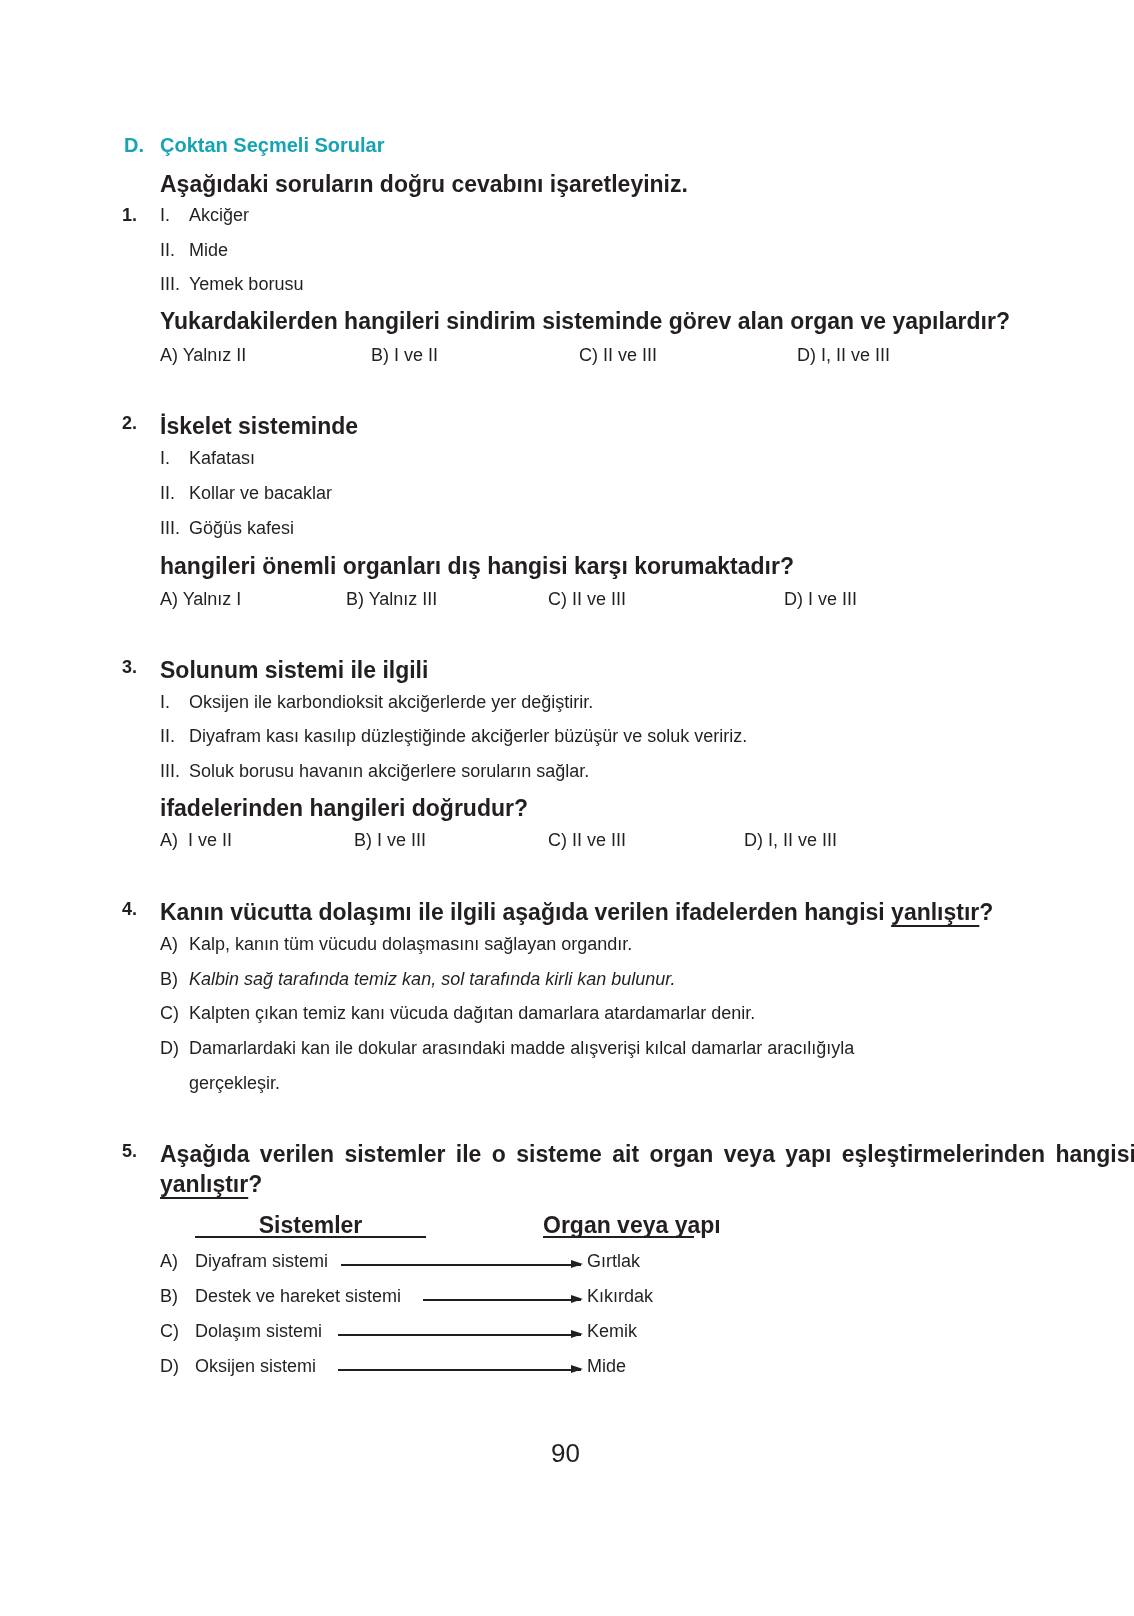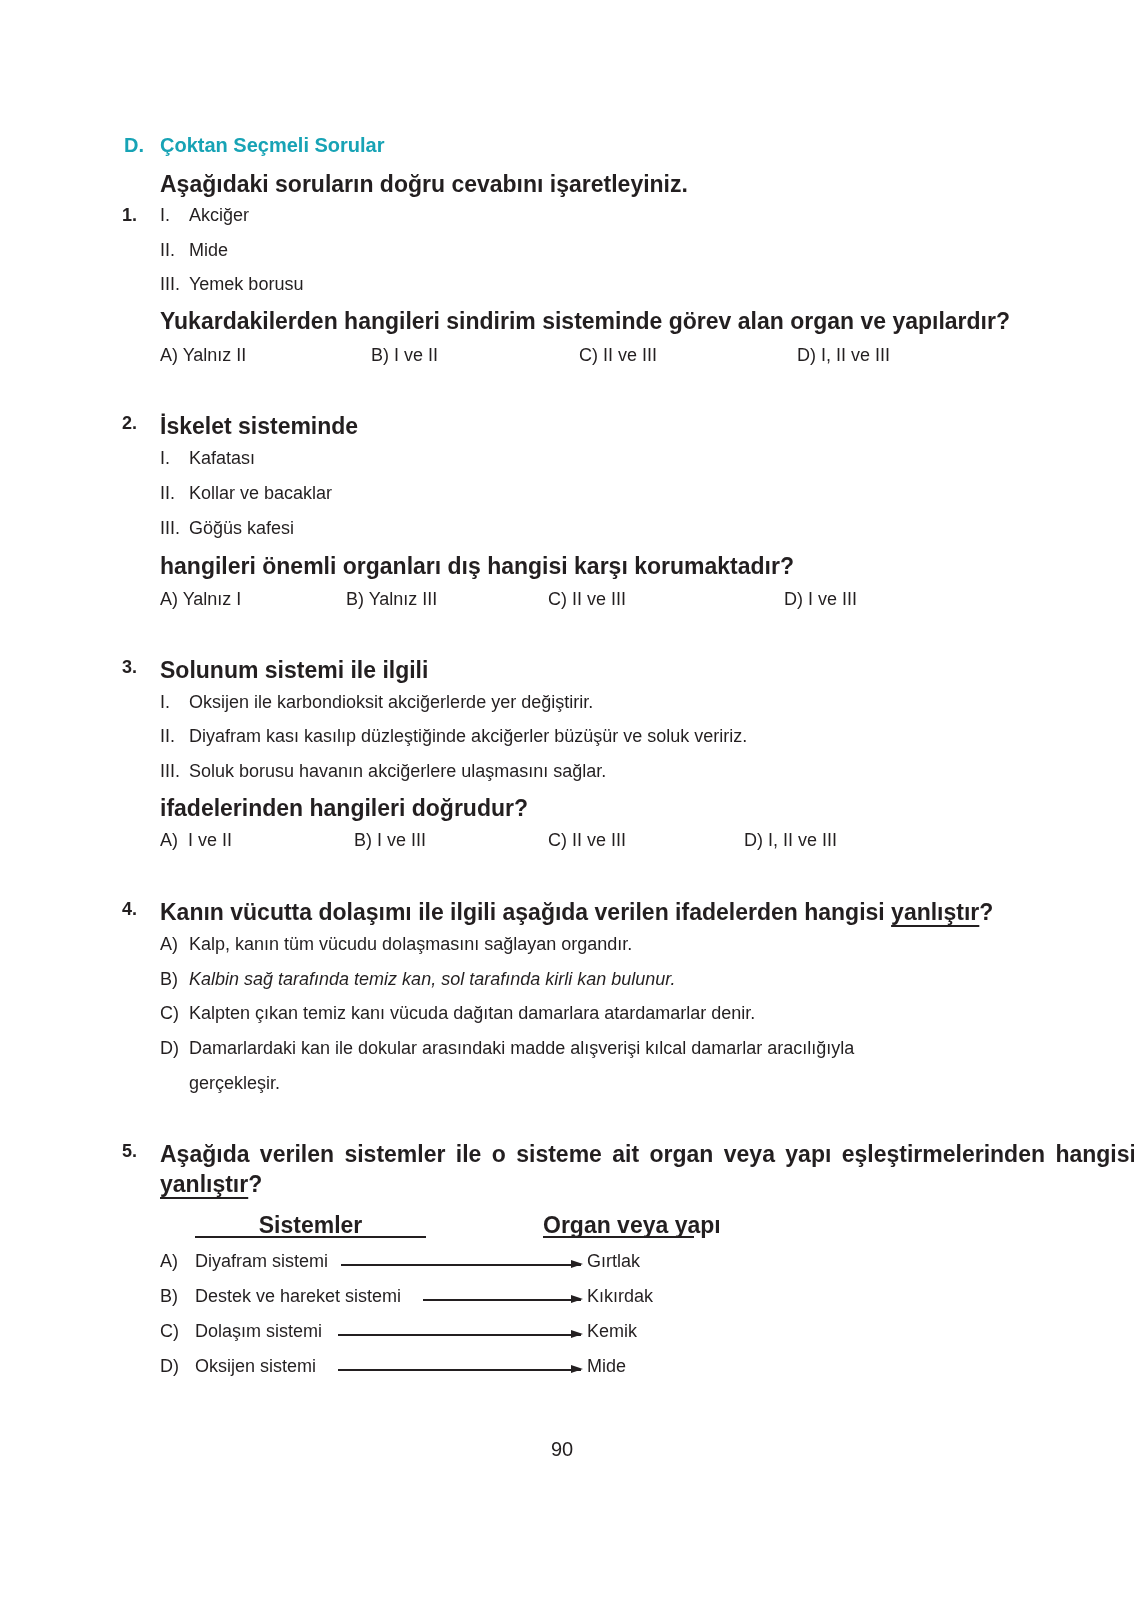--- a/index.html
+++ b/index.html
@@ -55,21 +55,21 @@
 </div>
 
 <div>
   <div class="abs num" style="left:122px;top:657px;">3.</div>
   <div class="abs bold" style="left:160px;top:657px;">Solunum sistemi ile ilgili</div>
   <div class="abs reg" style="left:160px;top:692px;">I.</div>
   <div class="abs reg" style="left:189px;top:692px;">Oksijen ile karbondioksit akciğerlerde yer değiştirir.</div>
   <div class="abs reg" style="left:160px;top:726px;">II.</div>
   <div class="abs reg" style="left:189px;top:726px;">Diyafram kası kasılıp düzleştiğinde akciğerler büzüşür ve soluk veririz.</div>
   <div class="abs reg" style="left:160px;top:761px;">III.</div>
-  <div class="abs reg" style="left:189px;top:761px;">Soluk borusu havanın akciğerlere ulaşmasını sağlar.</div>
+  <div class="abs reg" style="left:189px;top:761px;">Soluk borusu havanın akciğerlere soruların sağlar.</div>
   <div class="abs bold" style="left:160px;top:795px;">ifadelerinden hangileri doğrudur?</div>
   <div class="abs reg" style="left:160px;top:830px;white-space:pre;">A)  I ve II</div>
   <div class="abs reg" style="left:354px;top:830px;">B) I ve III</div>
   <div class="abs reg" style="left:548px;top:830px;">C) II ve III</div>
   <div class="abs reg" style="left:744px;top:830px;">D) I, II ve III</div>
 </div>
 
 <div>
   <div class="abs num" style="left:122px;top:899px;">4.</div>
   <div class="abs bold" style="left:160px;top:899px;white-space:pre;"><span>Kanın vücutta dolaşımı ile ilgili aşağıda verilen ifadelerden hangisi </span><span class="u">yanlıştır</span><span>?</span></div>
@@ -113,13 +113,13 @@
     <div class="abs reg" style="left:587px;top:1321px;">Kemik</div>
   </div>
   <div>
     <div class="abs reg" style="left:160px;top:1356px;">D)</div>
     <div class="abs reg" style="left:195px;top:1356px;">Oksijen sistemi</div>
     <div class="arrow" style="left:338px;top:1369px;width:243px;"></div>
     <div class="abs reg" style="left:587px;top:1356px;">Mide</div>
   </div>
 </div>
 
-<div class="abs reg" style="left:551px;top:1438px;font-size:20px;">90</div>
+<div class="abs reg" style="left:551px;top:1438px;font-size:26px;">90</div>
 
 </body></html>

